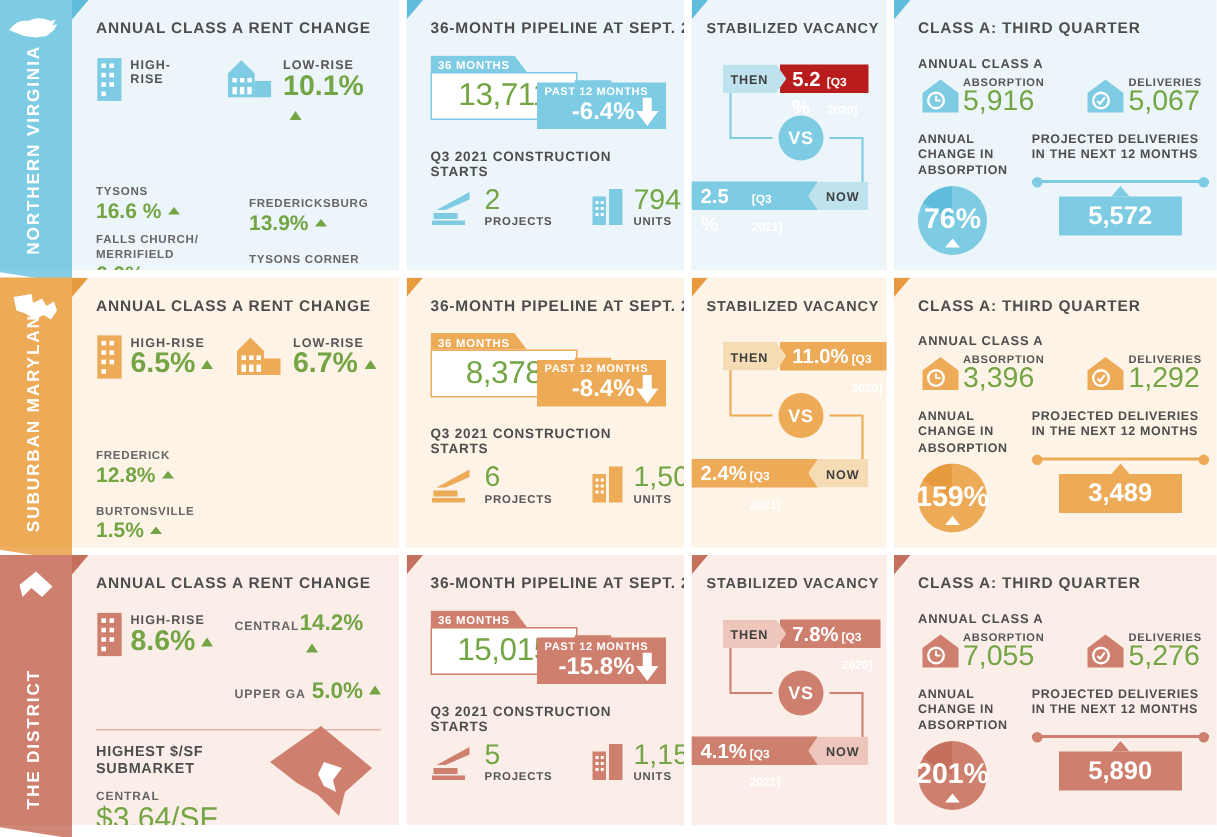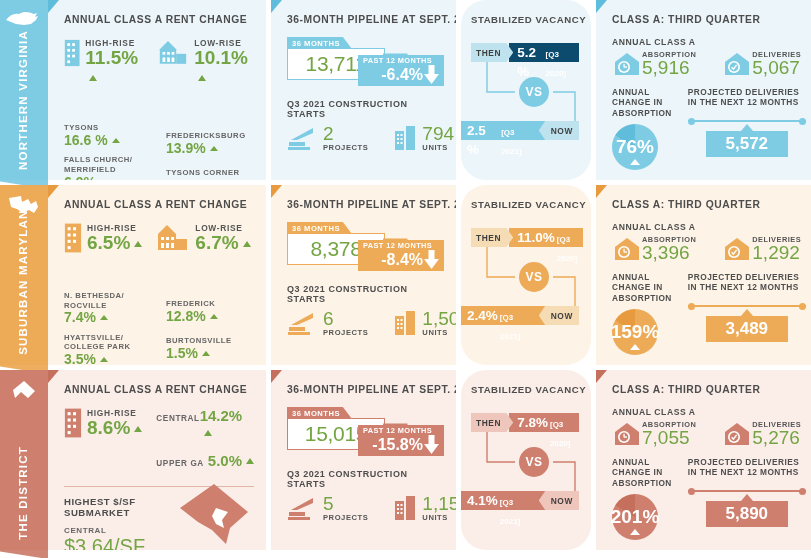--- a/index.html
+++ b/index.html
@@ -39,21 +39,21 @@
     padding:14px 12px 10px 16px;
     margin-right:5px;overflow:hidden;
   }
   .panel:last-child{margin-right:0;}
   .fold{
     position:absolute;top:0;left:0;width:11px;height:13px;
     clip-path:polygon(0 0,100% 0,0 100%);
   }
   .p1{width:218px;flex:0 0 218px;}
   .p2{width:185px;flex:0 0 185px;}
-  .p3{width:130px;flex:0 0 130px;border-radius:25px;}
+  .p3{width:130px;flex:0 0 130px;}
   .p4{width:220px;flex:0 0 220px;}
 
   .ptitle{
     font-size:10.3px;font-weight:bold;letter-spacing:.55px;
     color:#4d4d4d;margin:0 0 12px 0;white-space:nowrap;
   }
 
   
   .riserow{display:flex;gap:14px;align-items:flex-start;}
   .risecell{display:flex;align-items:flex-start;gap:5px;}
@@ -103,21 +103,21 @@
   .tagBrow{display:flex;align-items:center;justify-content:flex-end;}
   .starts-t{font-size:9px;font-weight:bold;letter-spacing:.55px;color:#4d4d4d;margin:4px 0 6px;}
   .startsrow{display:flex;gap:26px;}
   .startcell{display:flex;align-items:flex-start;gap:4px;}
   .startnum{font-size:19px;color:#74a544;line-height:.95;}
   .startlab{font-size:7.6px;font-weight:bold;letter-spacing:.55px;color:#555;}
 
   
   .vac{position:relative;height:110px;margin-top:4px;}
   .vacrow{position:absolute;height:19px;display:flex;align-items:center;}
-  .vThen{left:0;top:6px;}
+  .vThen{left:11px;top:6px;}
   .vNow{left:-10px;top:84px;}
   .pillL{height:19px;display:flex;align-items:center;padding:0 5px;
          font-size:8.4px;font-weight:bold;letter-spacing:.6px;color:#3f3f3f;
          clip-path:polygon(0 0,84% 0,100% 50%,84% 100%,0 100%);padding-right:12px;}
   .pillR{height:19px;display:flex;align-items:baseline;gap:2px;padding:0 6px 0 8px;
          color:#fff;}
   .pillR b{font-size:13.5px;font-weight:bold;line-height:19px;}
   .pillR i{font-size:8px;font-style:normal;font-weight:bold;line-height:19px;}
   .nowL{height:19px;display:flex;align-items:baseline;gap:2px;padding:0 10px 0 6px;color:#fff;}
   .nowL b{font-size:13.5px;font-weight:bold;line-height:19px;}
@@ -175,21 +175,20 @@
     <rect x="4" y="5" width="3.4" height="3.4" fill="#fff"></rect>
               <rect x="10" y="5" width="3.4" height="3.4" fill="#fff"></rect>
     <rect x="4" y="12" width="3.4" height="3.4" fill="#fff"></rect>
               <rect x="10" y="12" width="3.4" height="3.4" fill="#fff"></rect>
     <rect x="4" y="19" width="3.4" height="3.4" fill="#fff"></rect>
               <rect x="10" y="19" width="3.4" height="3.4" fill="#fff"></rect>
     <rect x="4" y="26" width="3.4" height="3.4" fill="#fff"></rect>
   </svg>
         <div>
           <div class="risecap">HIGH-RISE</div>
-          <div class="bignum">11.5%<span class="arr"></span></div>
         </div>
       </div>
       <div class="risecell">
         <svg width="34" height="30" viewBox="0 0 34 30">
     <path d="M2 12 L11 3 L20 12 L20 28 L2 28 Z" fill="#7ecbe4"></path>
     <rect x="20" y="17" width="11" height="11" fill="#7ecbe4"></rect>
     <rect x="5" y="15" width="3" height="3" fill="#fff"></rect>
               <rect x="10" y="15" width="3" height="3" fill="#fff"></rect>
               <rect x="15" y="15" width="3" height="3" fill="#fff"></rect>
     <rect x="5" y="21" width="3" height="5" fill="#fff"></rect>
@@ -283,21 +282,21 @@
   <div class="panel p3" style="background:#ecf5f9;padding-left:10px">
     <div class="fold" style="background:#5fbcda"></div>
     <div class="ptitle" style="font-size:9.6px">STABILIZED VACANCY</div>
     <div class="vac">
       <svg width="118" height="110" viewBox="0 0 118 110" style="position:absolute;left:0;top:0;">
     <path d="M16 24 V55 H44" stroke="#7ecbe4" stroke-width="1.4" fill="none"></path>
     <path d="M82 55 H104 V86" stroke="#7ecbe4" stroke-width="1.4" fill="none"></path>
   </svg>
       <div class="vacrow vThen">
         <div class="pillL" style="background:#bfe2ef">THEN</div>
-        <div class="pillR" style="background:#0c4a6e;margin-left:-4px">
+        <div class="pillR" style="background:#b91c1c;margin-left:-4px">
           <b>5.2 %</b>
               <i>[Q3 2020]</i>
         </div>
       </div>
       <div class="vsC" style="background:#7ecbe4">VS</div>
       <div class="vacrow vNow">
         <div class="nowL" style="background:#7ecbe4">
           <b>2.5 %</b>
               <i>[Q3 2021]</i>
         </div>
@@ -399,30 +398,20 @@
               <rect x="15" y="21" width="3" height="5" fill="#fff"></rect>
   </svg>
         <div>
           <div class="risecap">LOW-RISE</div>
           <div class="bignum">6.7%<span class="arr"></span></div>
         </div>
       </div>
     </div>
     <div class="subgrid">
       <div class="subcol">
-        <div class="subitem">
-          <div class="subcap">N. BETHESDA/ ROCVILLE</div>
-          <div class="subval">7.4%<span class="arr"></span></div>
-        </div>
-        <div class="subitem">
-          <div class="subcap">HYATTSVILLE/ COLLEGE PARK</div>
-          <div class="subval">3.5%<span class="arr"></span></div>
-        </div>
-      </div>
-      <div class="subcol">
         <div class="subitem" style="margin-top:8px">
           <div class="subcap">FREDERICK</div>
           <div class="subval">12.8%<span class="arr"></span></div>
         </div>
         <div class="subitem" style="margin-top:12px">
           <div class="subcap">BURTONSVILLE</div>
           <div class="subval">1.5%<span class="arr"></span></div>
         </div>
       </div>
     </div>

